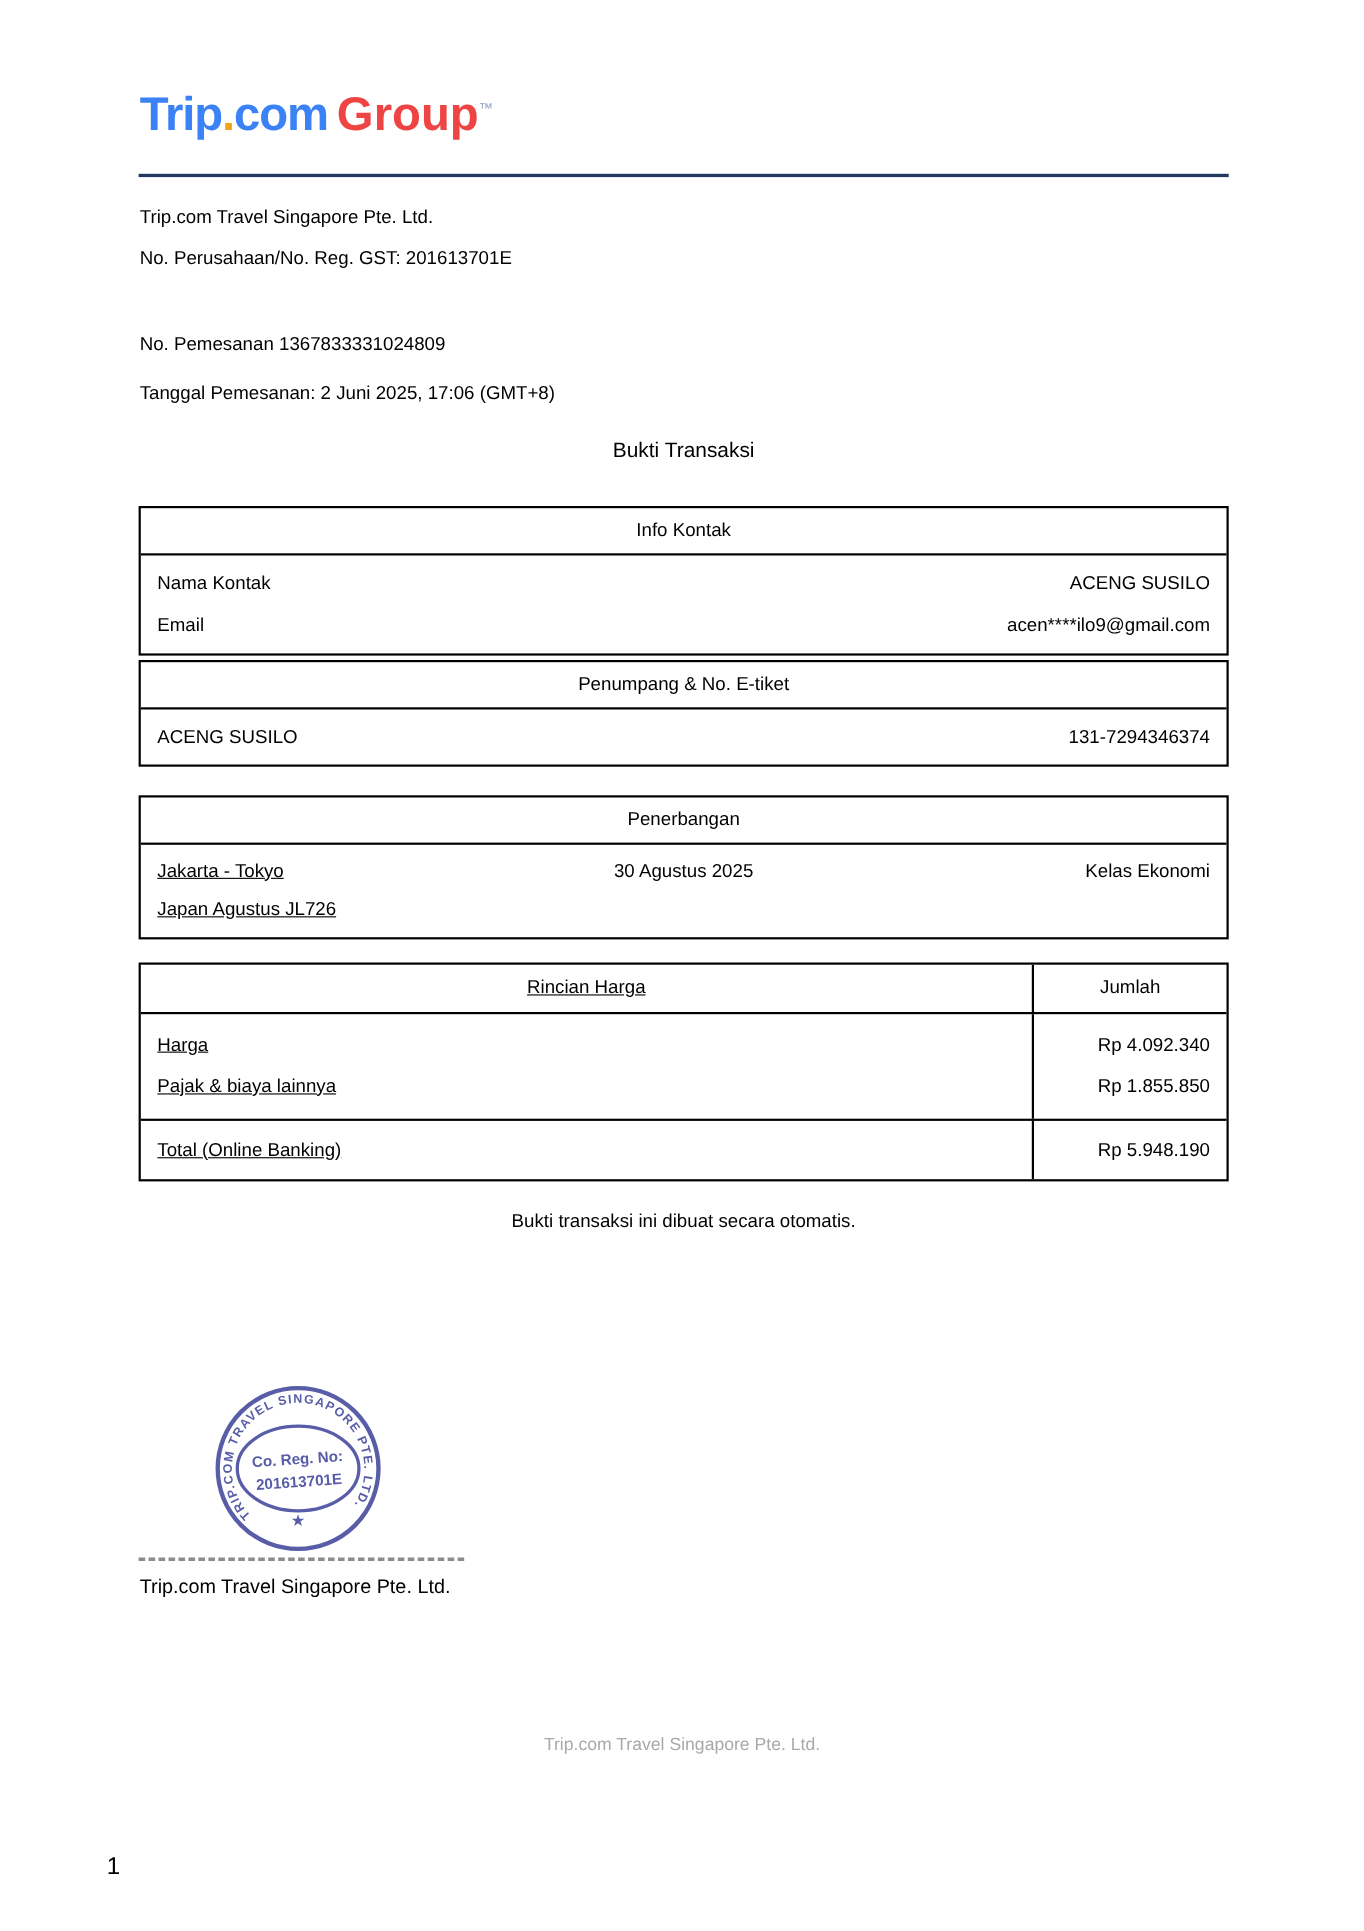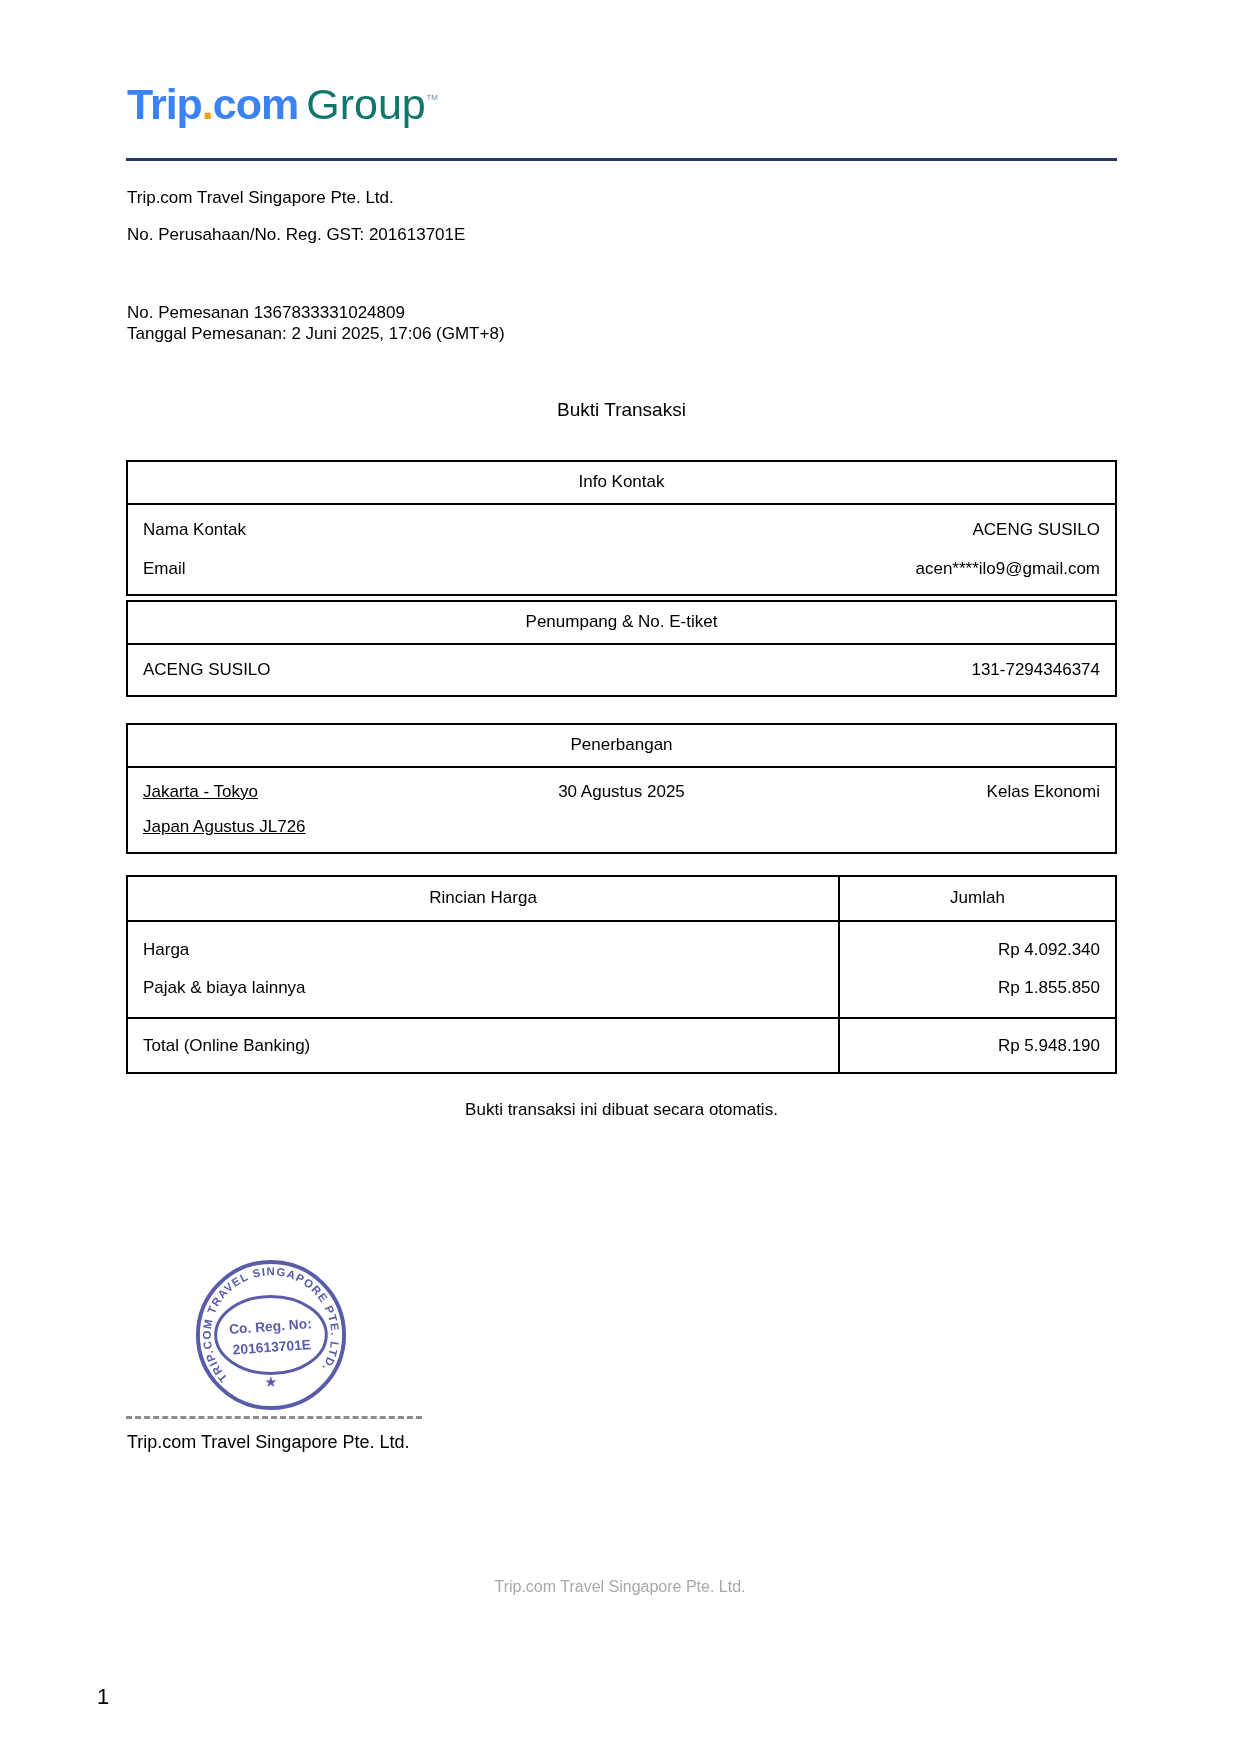--- a/index.html
+++ b/index.html
@@ -4,30 +4,30 @@
 <style>
   * { margin:0; padding:0; box-sizing:border-box; }
   html,body { background:#ffffff; }
   body { font-family:"Liberation Sans","DejaVu Sans",sans-serif; color:#000; }
   .page { position:relative; width:1240px; height:1755px; background:#fff; overflow:hidden; }
 
   
   .logo { position:absolute; left:127px; top:80px; font-weight:bold; font-size:43px; letter-spacing:-1px; white-space:nowrap; }
   .logo .blue { color:#3b82f6; }
   .logo .orange-dot { color:#f0a31a; }
-  .logo .group { color:#0f766e; font-weight:400; margin-left:8px; letter-spacing:0; }
+  .logo .group { color:#ef4444; font-weight:700; margin-left:8px; letter-spacing:0; }
   .logo .tm { color:#8aa0c0; font-weight:400; font-size:13px; vertical-align:super; }
 
   .rule { position:absolute; left:126px; top:158px; width:991px; height:3px; background:#233a60; }
 
   .textline { position:absolute; left:127px; font-size:17px; color:#000; }
   .t-company { top:188px; }
   .t-reg { top:225px; }
   .t-orderno { top:303px; }
-  .t-orderdate { top:324px; }
+  .t-orderdate { top:348px; }
 
   .doc-title { position:absolute; left:126px; width:991px; top:399px; text-align:center; font-size:19px; }
 
   .tbl { position:absolute; left:126px; width:991px; border:2px solid #000; background:#fff; }
   .tbl-head { border-bottom:2px solid #000; text-align:center; font-size:17px; padding:10px 0 11px 0; }
   .tbl-body { padding:5px 0 6px 0; }
   .row { display:flex; justify-content:space-between; align-items:center; height:39px; padding:0 15px; font-size:17px; }
   .row .left { text-align:left; }
   .row .right { text-align:right; }
 
@@ -39,21 +39,21 @@
   .tbl-flight { top:723px; }
   .tbl-flight .tbl-body { padding:6px 0 8px 0; }
   .flight-row { display:flex; align-items:center; height:35px; padding:0 15px; font-size:17px; }
   .flight-row .c1 { flex:1; text-align:left;text-decoration:underline; }
   .flight-row .c2 { flex:1; text-align:center; }
   .flight-row .c3 { flex:1; text-align:right; }
 
   
   .tbl-price { top:875px; font-size:17px; }
   .prow { display:flex; }
-  .pcol1 { width:712px; border-right:2px solid #000; }
+  .pcol1 { width:812px; border-right:2px solid #000;text-decoration:underline; }
   .pcol2 { flex:1; }
   .phead .pcol1, .phead .pcol2 { text-align:center; padding:11px 0 12px 0; }
   .phead { border-bottom:2px solid #000; }
   .pbody .pcol1 { padding:9px 15px 10px 15px; }
   .pbody .pcol2 { padding:9px 15px 10px 15px; text-align:right; }
   .pbody .line { height:38px; display:flex; align-items:center; }
   .pbody .pcol2 .line { justify-content:flex-end; }
   .ptotal { border-top:2px solid #000; }
   .ptotal .pcol1 { padding:0 15px; height:53px; display:flex; align-items:center; }
   .ptotal .pcol2 { padding:0 15px; height:53px; display:flex; align-items:center; justify-content:flex-end; }

